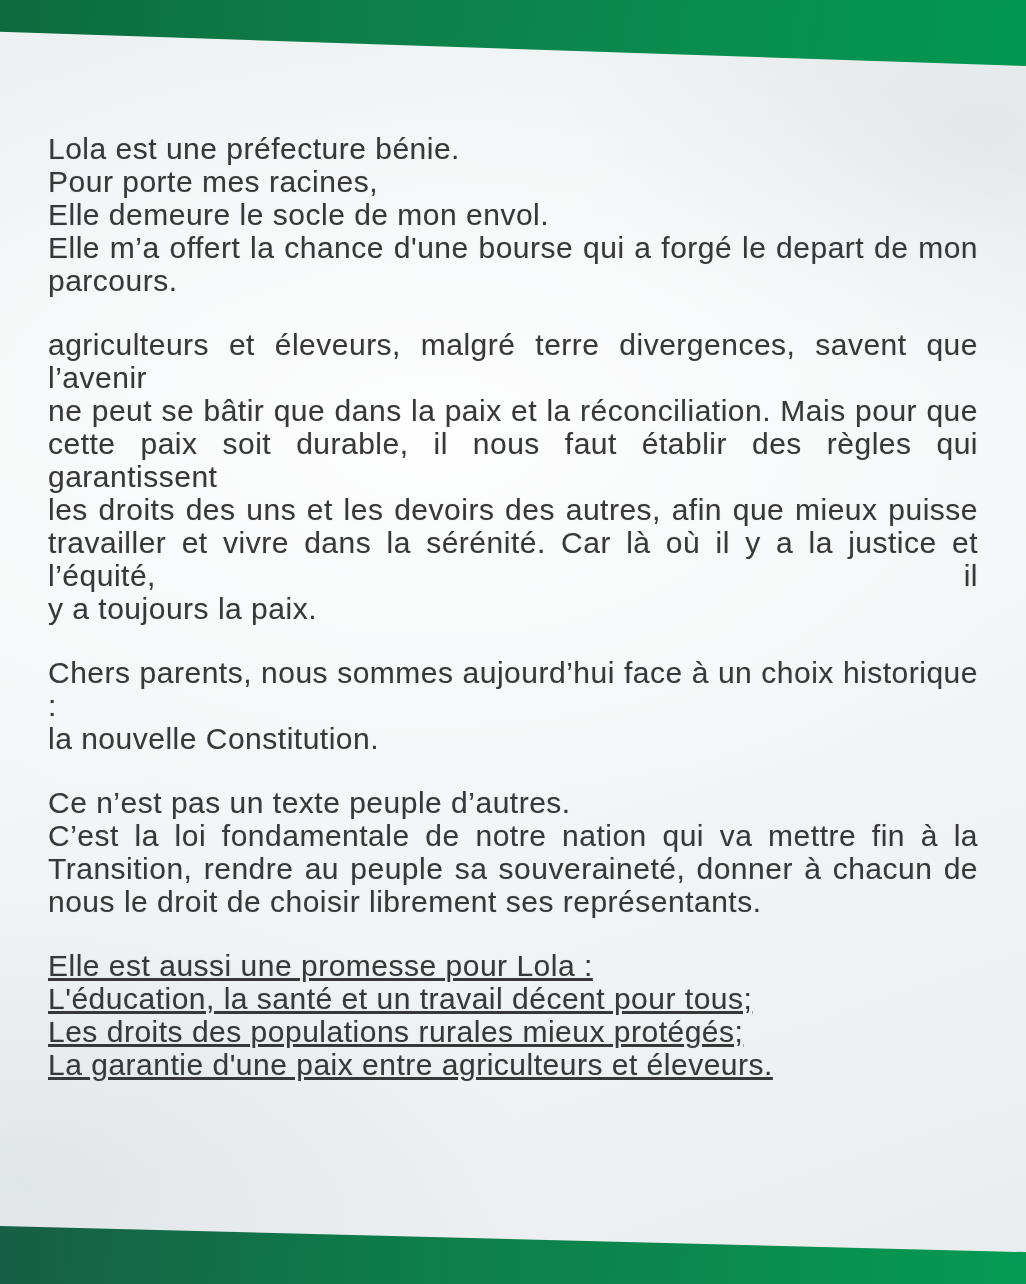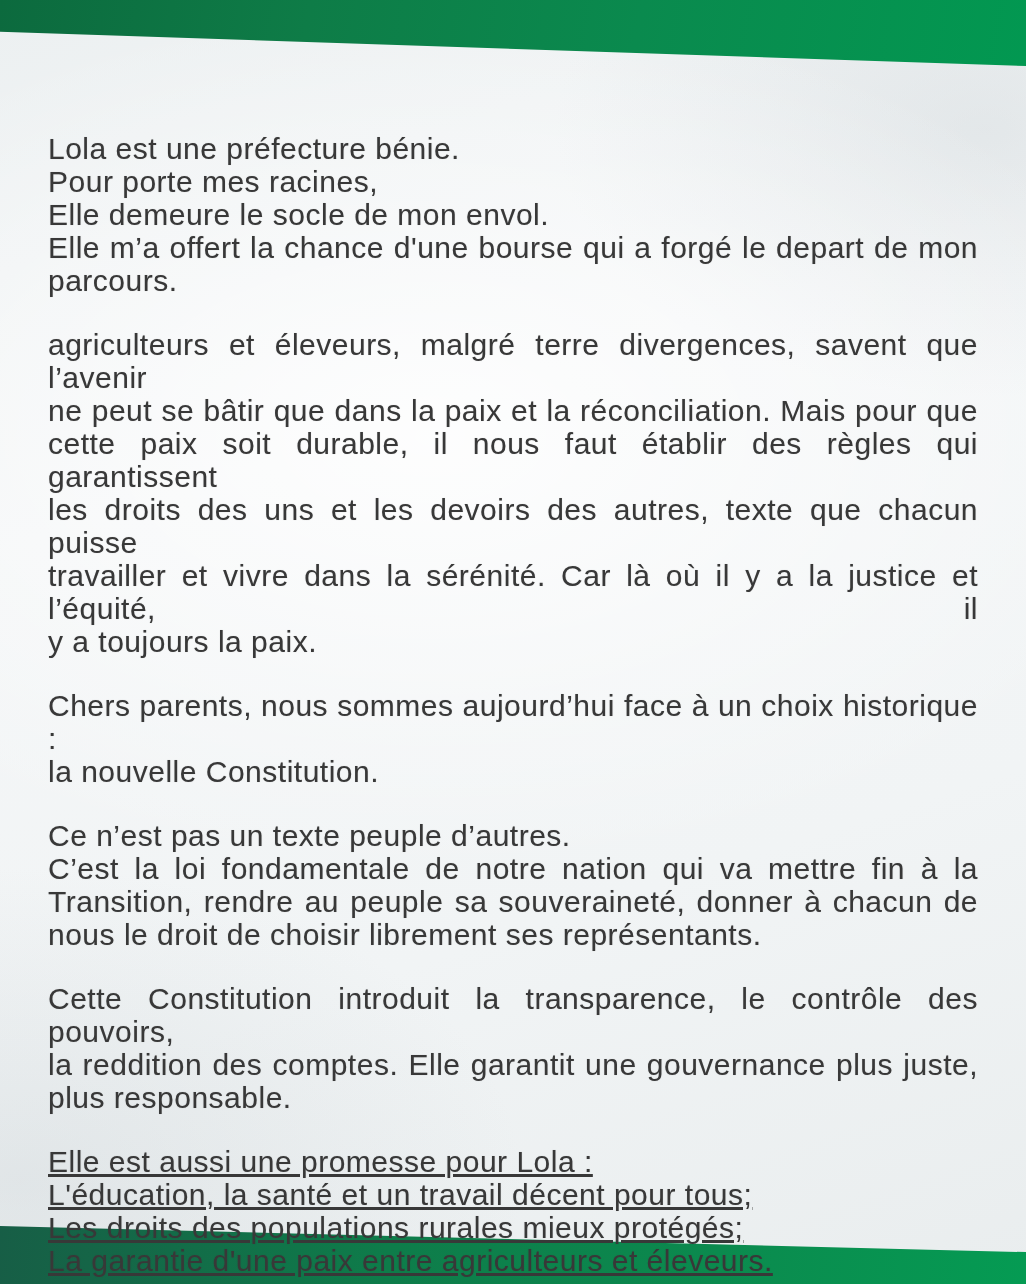--- a/index.html
+++ b/index.html
@@ -74,39 +74,34 @@
         <div class="line">Lola est une préfecture bénie.</div>
         <div class="line">Pour porte mes racines,</div>
         <div class="line">Elle demeure le socle de mon envol.</div>
         <div class="line j">Elle m’a offert la chance d'une bourse qui a forgé le depart de mon</div>
         <div class="line">parcours.</div>
       </div>
       <div class="para">
         <div class="line j">agriculteurs et éleveurs, malgré terre divergences, savent que l’avenir</div>
         <div class="line j">ne peut se bâtir que dans la paix et la réconciliation. Mais pour que</div>
         <div class="line j">cette paix soit durable, il nous faut établir des règles qui garantissent</div>
-        <div class="line j">les droits des uns et les devoirs des autres, texte que chacun puisse</div>
+        <div class="line j">les droits des uns et les devoirs des autres, afin que mieux puisse</div>
         <div class="line j">travailler et vivre dans la sérénité. Car là où il y a la justice et l’équité, il</div>
         <div class="line">y a toujours la paix.</div>
       </div>
       <div class="para">
         <div class="line j">Chers parents, nous sommes aujourd’hui face à un choix historique :</div>
         <div class="line">la nouvelle Constitution.</div>
       </div>
       <div class="para">
         <div class="line">Ce n’est pas un texte peuple d’autres.</div>
         <div class="line j">C’est la loi fondamentale de notre nation qui va mettre fin à la</div>
         <div class="line j">Transition, rendre au peuple sa souveraineté, donner à chacun de</div>
         <div class="line">nous le droit de choisir librement ses représentants.</div>
       </div>
       <div class="para">
-        <div class="line j">Cette Constitution introduit la transparence, le contrôle des pouvoirs,</div>
-        <div class="line j">la reddition des comptes. Elle garantit une gouvernance plus juste,</div>
-        <div class="line">plus responsable.</div>
-      </div>
-      <div class="para">
         <div class="line">Elle est aussi une promesse pour Lola :</div>
         <div class="line">L'éducation, la santé et un travail décent pour tous;</div>
         <div class="line">Les droits des populations rurales mieux protégés;</div>
         <div class="line">La garantie d'une paix entre agriculteurs et éleveurs.</div>
       </div>
     </div>
 </div>
 
 </body></html>

